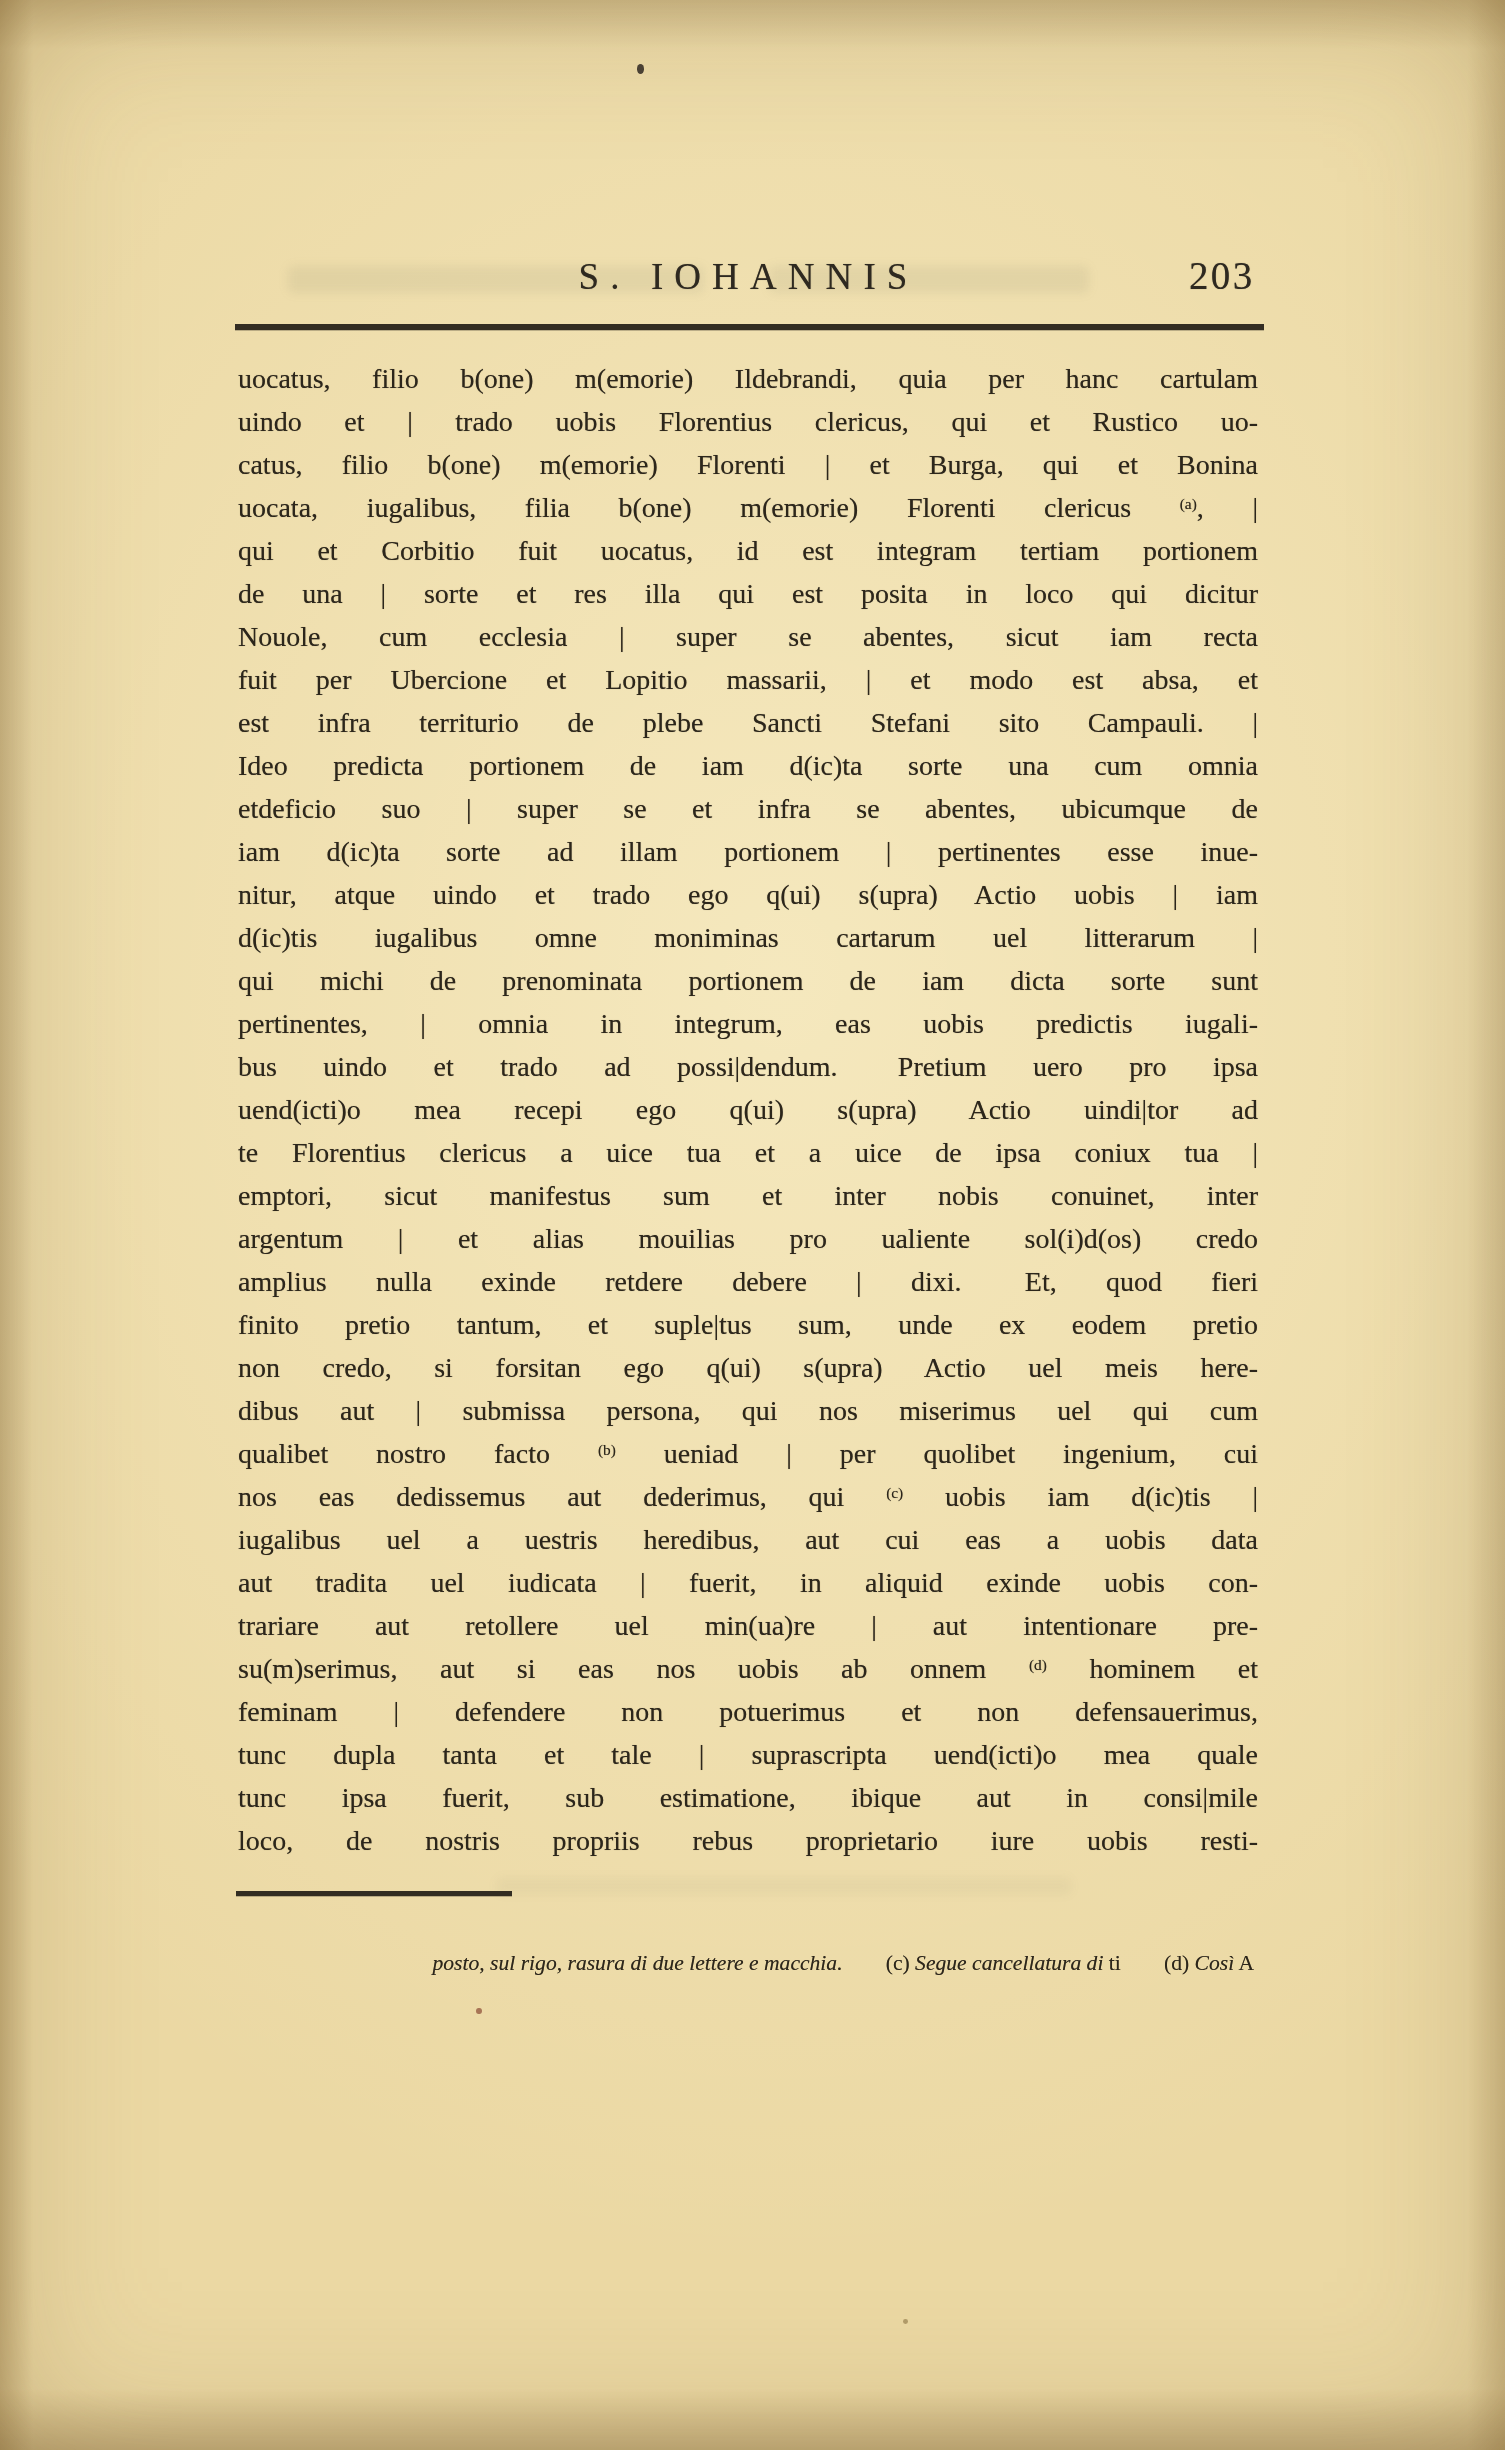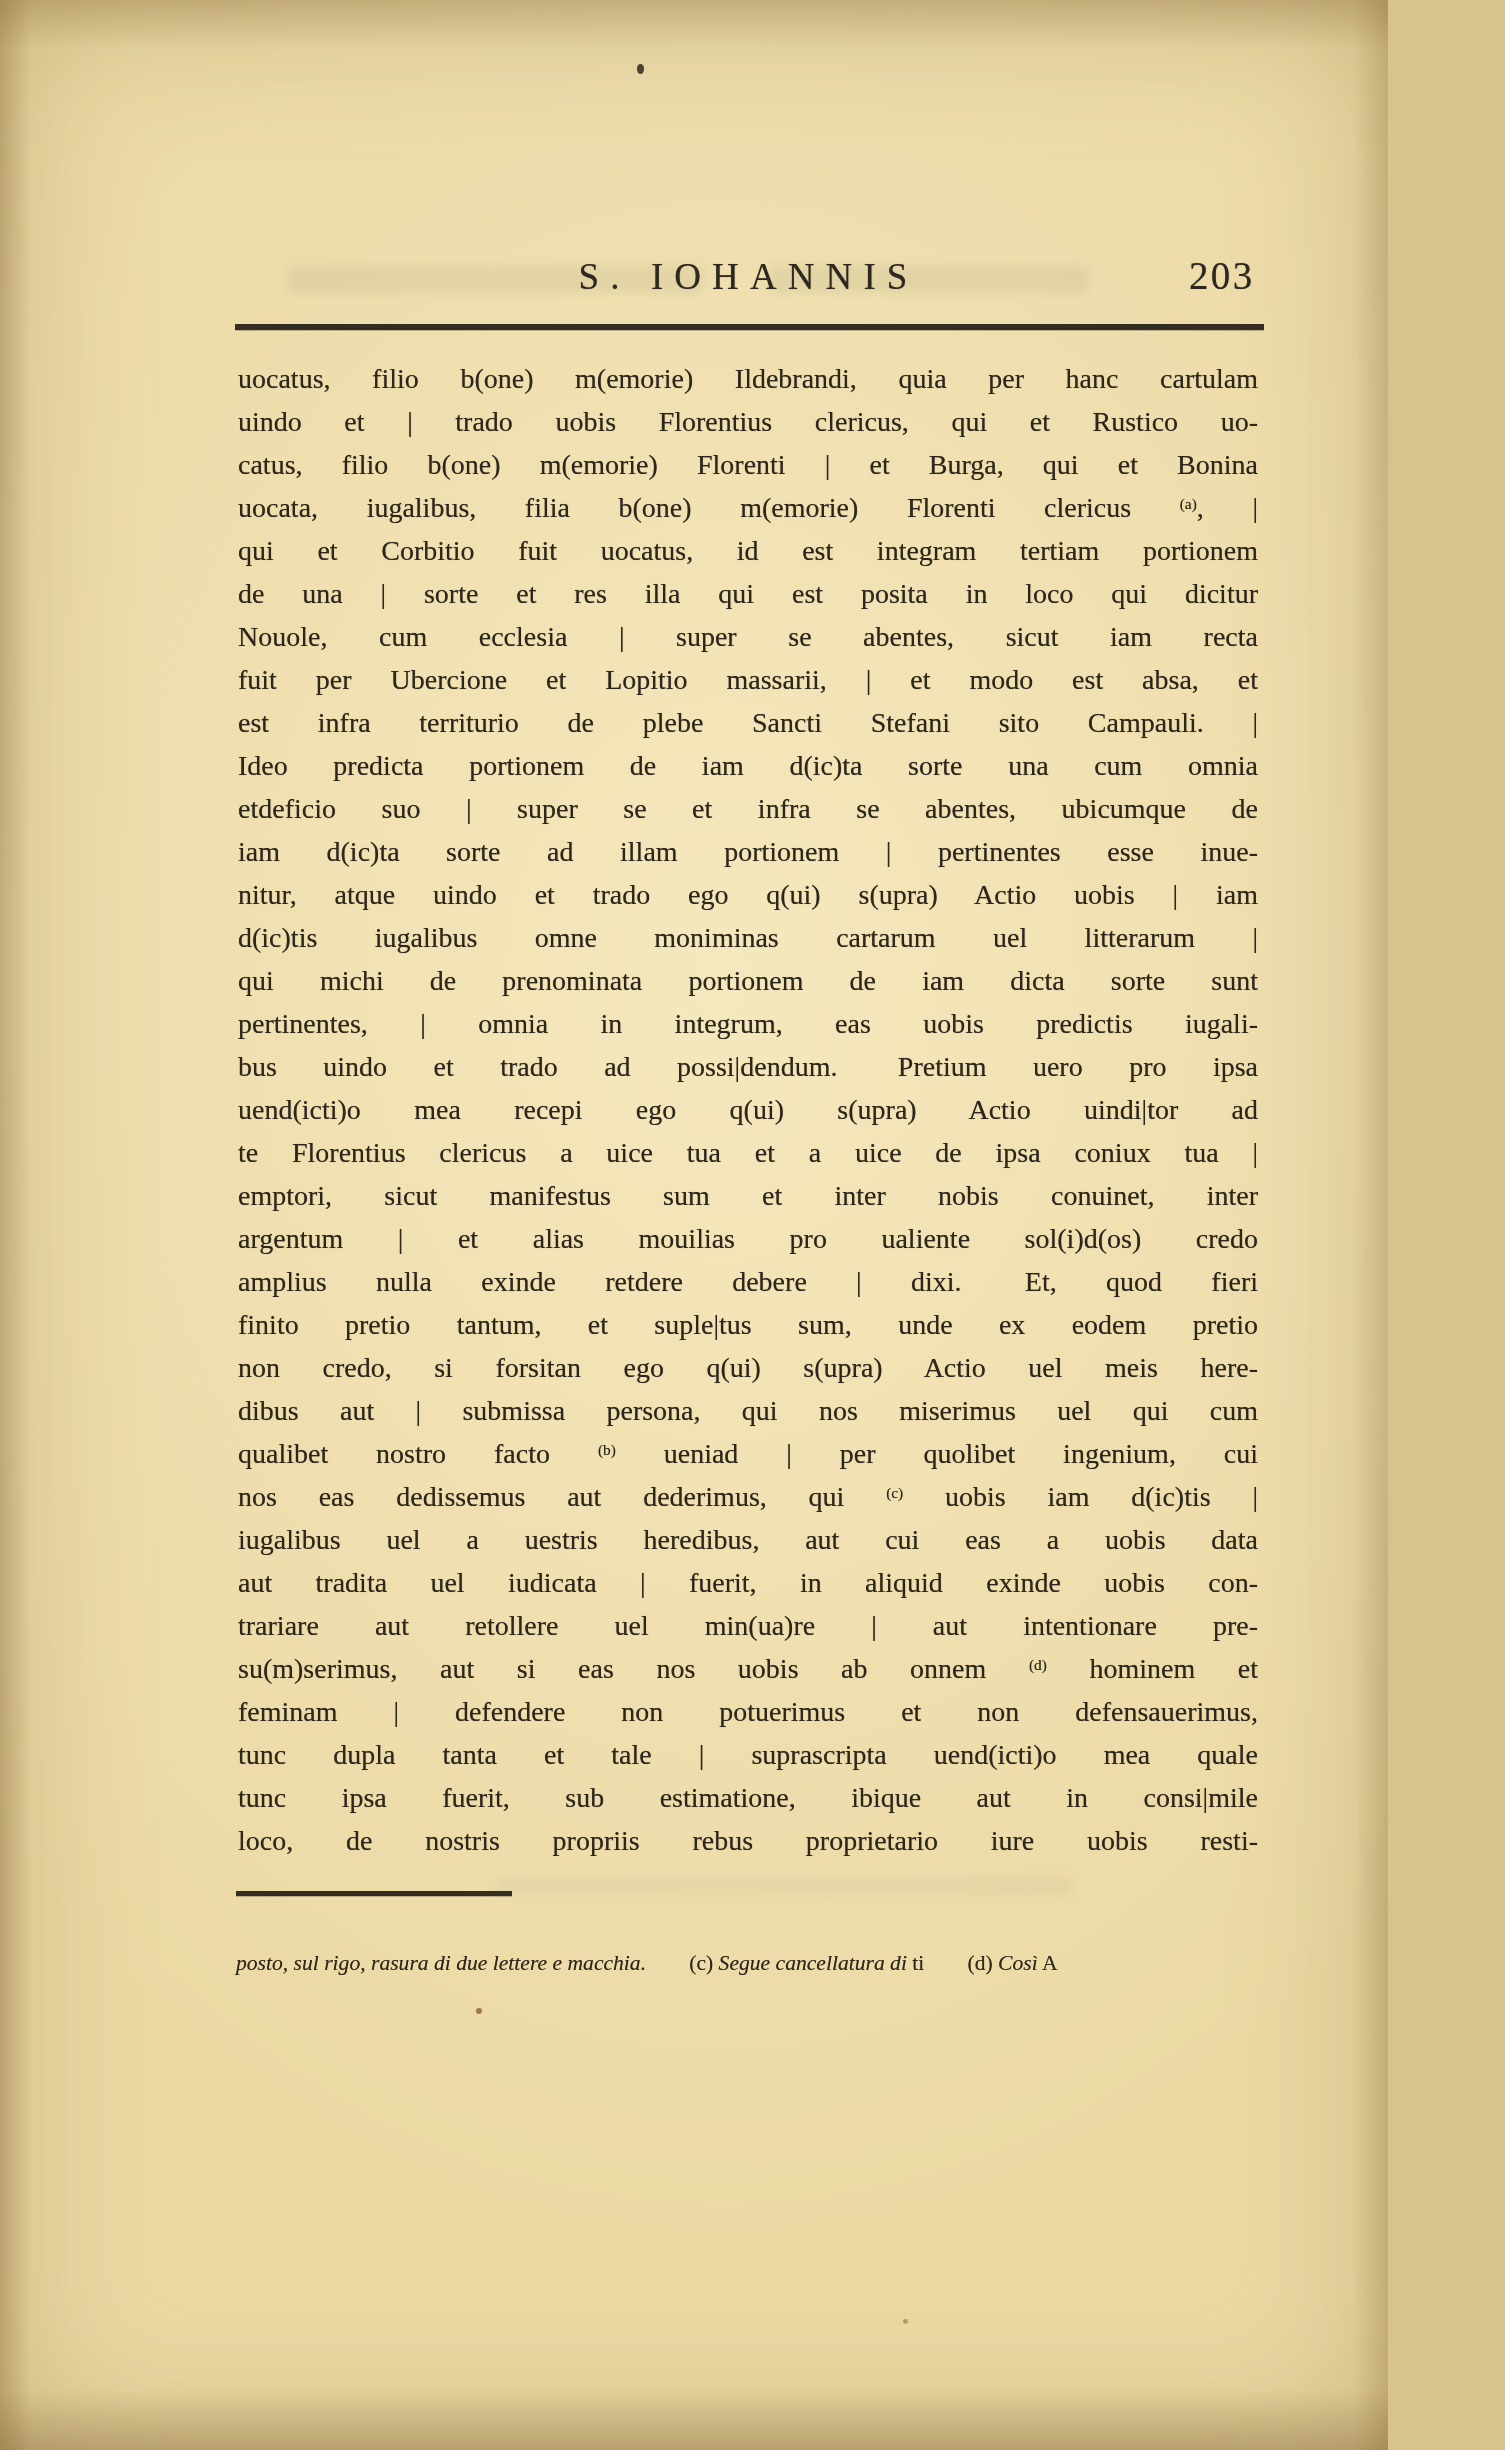--- a/index.html
+++ b/index.html
@@ -1,18 +1,18 @@
 <!DOCTYPE html>
 <html style="font-size:13px"><head>
 <meta charset="utf-8">
 <style>
   html, body { margin: 0; padding: 0; background: #d8c38c; }
   .page {
     position: relative;
-    width: 1388px;
+    width: 1505px;
     height: 2450px;
     overflow: hidden;
     font-family: "Liberation Serif", "DejaVu Serif", serif;
     color: #2c261b;
     background:
       radial-gradient(ellipse 115% 85% at 52% 40%, rgba(255,248,216,0.50) 0%, rgba(255,248,216,0.0) 62%),
       linear-gradient(90deg, rgba(118,86,36,0.30) 0px, rgba(118,86,36,0.0) 2.2%, rgba(118,86,36,0.0) 97.5%, rgba(118,86,36,0.22) 100%),
       linear-gradient(180deg, rgba(118,86,36,0.26) 0px, rgba(118,86,36,0.0) 2%, rgba(118,86,36,0.0) 97.5%, rgba(108,78,34,0.30) 100%),
       #ebd8a3;
     box-shadow: inset 0 0 152px rgba(122,92,44,0.32);
@@ -64,21 +64,21 @@
 
   .footnotes {
     position: absolute; left: 236px; top: 1947px; width: 1018px;
     font-size: 21.6px; line-height: 32px;
     text-shadow: 0 0 0.6px rgba(44,38,27,0.5);
   }
   .fn-line1 {
     margin: 0; padding-left: 42px;
     text-align: justify; text-align-last: justify; -moz-text-align-last: justify;
   }
-  .fn-line2 { margin: 0; text-align: left; }
+  .fn-line2 { margin: 0; text-align: right; }
   .footnotes i { font-style: italic; }
 </style>
 </head>
 <body>
 
 <div class="page">
 
   <div class="ghost ghost-a"></div>
   <div class="ghost ghost-b"></div>
   <div class="ghost ghost-c"></div>

